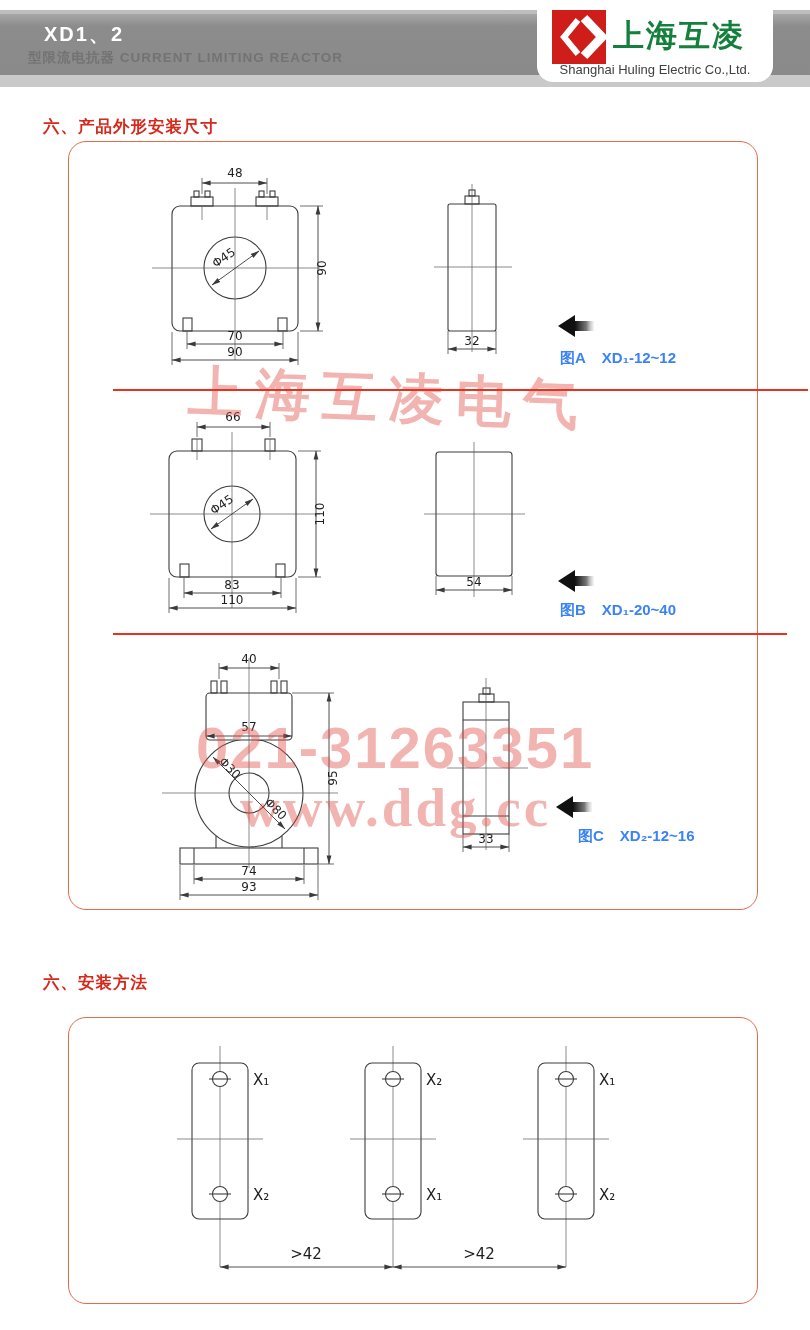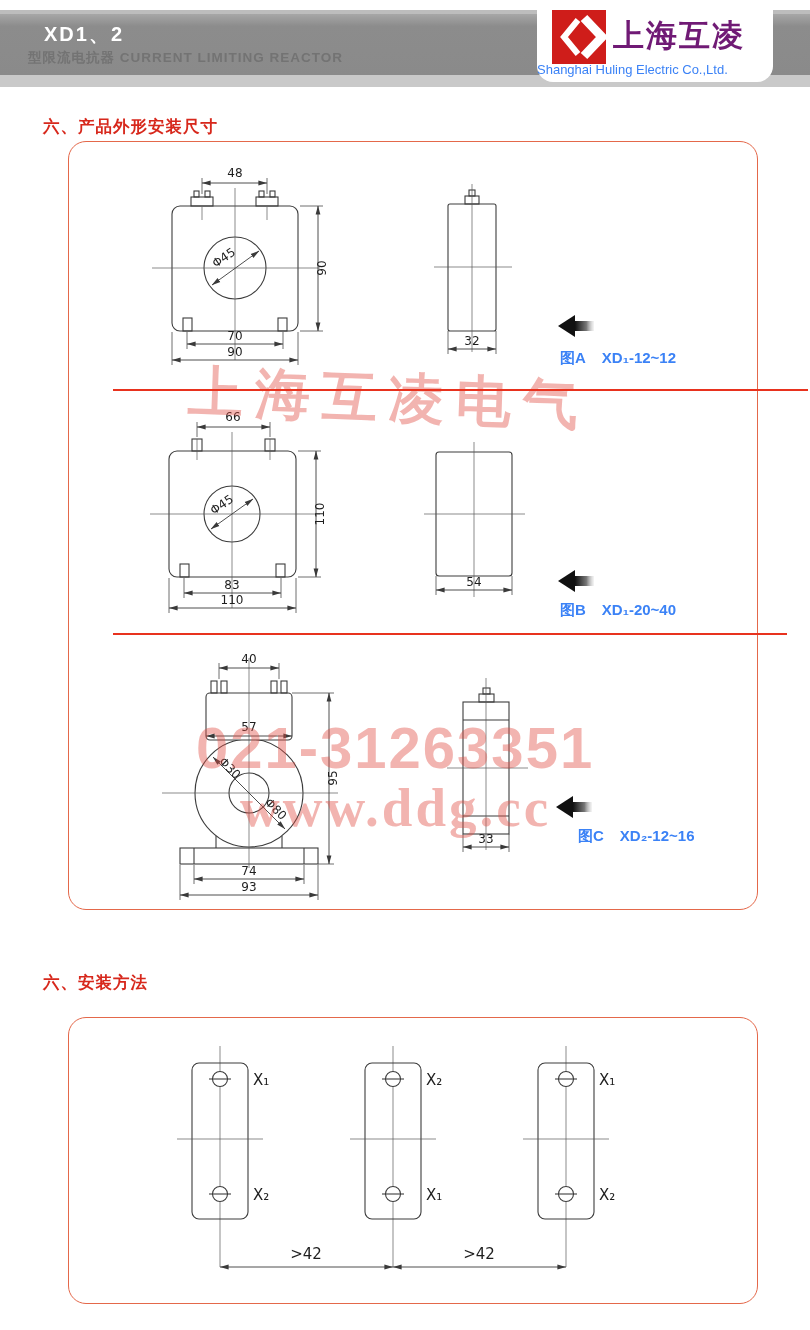--- a/index.html
+++ b/index.html
@@ -8,22 +8,22 @@
   
   .hdr-accent-top{position:absolute;left:0;top:10px;width:810px;height:4px;background:#bdbdbd;}
   .hdr-bar{position:absolute;left:0;top:14px;width:810px;height:61px;
            background:linear-gradient(#a7a7a7,#8c8c8c 20%,#8a8a8a);}
   .hdr-stripe{position:absolute;left:0;top:75px;width:810px;height:12px;background:#c9c9c9;}
   .hdr-model{position:absolute;left:28px;top:21px;color:#fff;font-size:20px;font-weight:bold;letter-spacing:2px;margin-left:16px;}
   .hdr-sub{position:absolute;left:28px;top:49px;color:#737373;font-size:13.5px;font-weight:bold;letter-spacing:1px;}
   .logo-panel{position:absolute;left:537px;top:0;width:236px;height:82px;background:#fff;
               border-radius:0 0 16px 16px;}
   .logo-mark{position:absolute;left:15px;top:10px;width:54px;height:54px;background:#cf1d1a;}
-  .brand{position:absolute;left:76px;top:15px;font-size:31px;font-weight:bold;color:#701a75;letter-spacing:2px;}
-  .company{position:absolute;left:0;top:62px;width:236px;font-size:13px;color:#3b82f6;}
+  .brand{position:absolute;left:76px;top:15px;font-size:31px;font-weight:bold;color:#15803d;letter-spacing:2px;}
+  .company{position:absolute;left:0;top:62px;width:236px;text-align:center;font-size:13px;color:#404040;}
   
   .sec-title{position:absolute;left:43px;color:#d7281c;font-size:16.5px;font-weight:bold;letter-spacing:1px;margin-top:16px;}
   .frame{position:absolute;border:1.4px solid #e4684a;border-radius:18px;background:#fff;}
   .redline{position:absolute;height:2px;background:#e8321e;z-index:6;}
   
   .wm{position:absolute;color:rgba(223,77,66,0.42);font-weight:bold;z-index:5;white-space:nowrap;
       pointer-events:none;font-family:"Liberation Sans",sans-serif;}
   #wm-name{left:188px;top:362px;font-size:55px;letter-spacing:12px;transform:rotate(2deg);}
   #wm-phone{left:196px;top:714px;font-size:58px;letter-spacing:2px;}
   #wm-site{left:240px;top:776px;font-size:55px;letter-spacing:3px;font-family:Liberation Serif, serif;}

